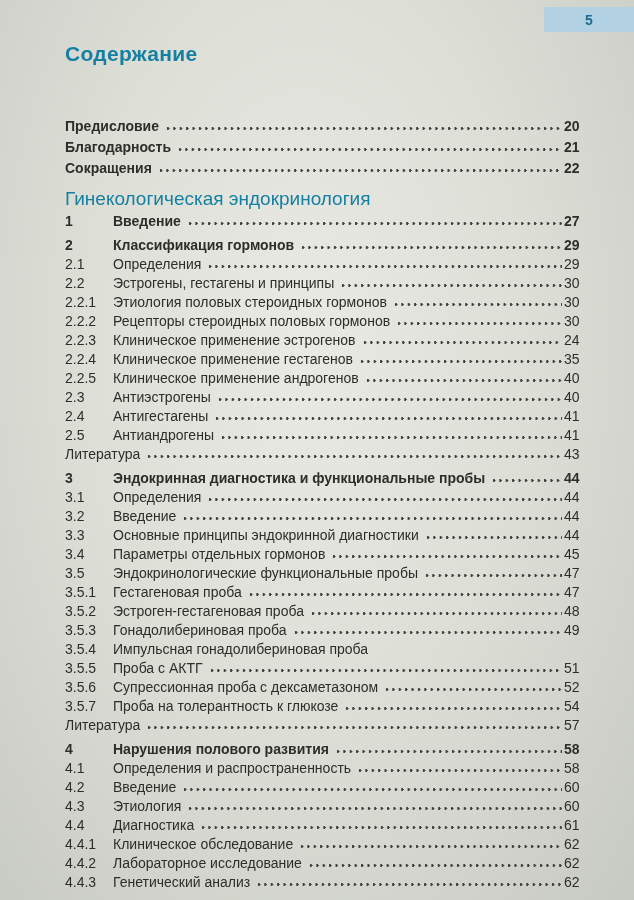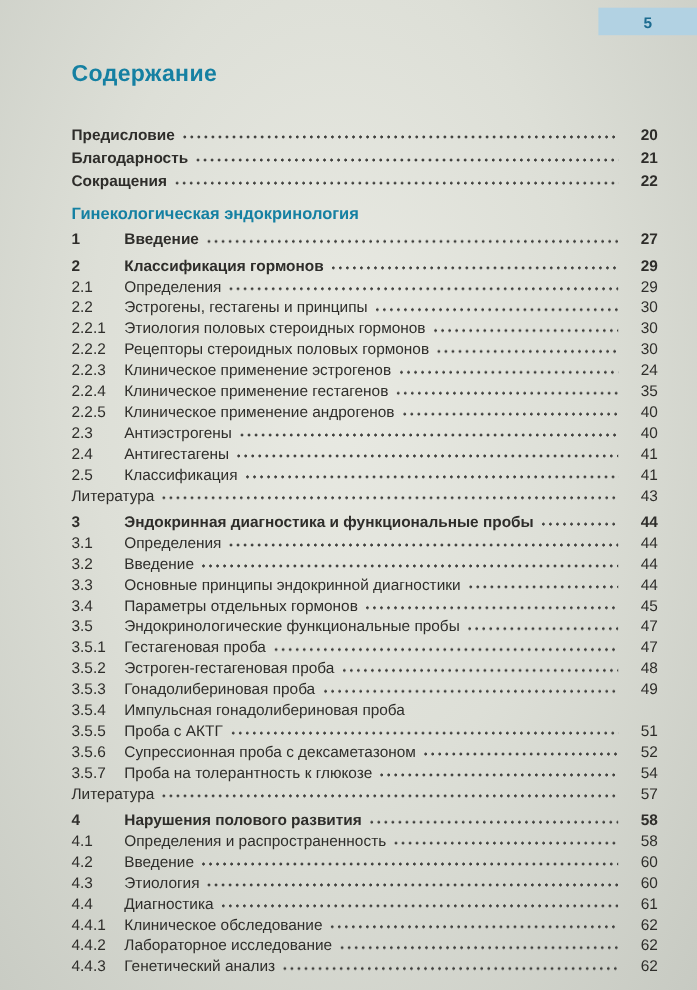--- a/index.html
+++ b/index.html
@@ -13,36 +13,36 @@
     position:relative; width:634px; height:900px;
     background: radial-gradient(ellipse at 48% 38%, #e9eae3 0%, #dddfd7 48%, #c7cac2 100%);
   }
   .page-tab {
     position:absolute; top:7px; right:0; width:90px; height:25px;
     background:#b2d2e3;
     display:flex; align-items:center; justify-content:center;
   }
   .page-tab span { color:#1c6b90; font-weight:700; font-size:14px; }
   .content { position:absolute; left:65px; right:36px; top:0; }
-  .title { margin-top:56px; color:#1580a2; font-size:21px; font-weight:700; letter-spacing:0.3px; }
-  .front-matter { margin-top:32px; }
+  .title { margin-top:42px; color:#1580a2; font-size:21px; font-weight:700; letter-spacing:0.3px; }
+  .front-matter { margin-top:50px; }
   .front-matter .row { line-height:21px; font-weight:700; }
-  .section { margin-top:11px; color:#1580a2; font-size:15px; font-weight:700; line-height:18px; }
+  .section { margin-top:11px; color:#1580a2; font-size:19px; font-weight:400; line-height:18px; }
   .toc { margin-top:4px; }
   .row { display:flex; align-items:baseline; font-size:14px; line-height:19px; }
   .row.bold { font-weight:700; }
   .row.gap { margin-top:5px; }
   .num { width:48px; flex:0 0 48px; }
   .label { white-space:nowrap; }
   .leader {
     flex:1 1 12px; height:5px; margin:0 2px 0 7px;
     background-image: radial-gradient(circle at 2px 2.5px, #3f3f3c 1.15px, rgba(0,0,0,0) 1.5px);
     background-size:6.4px 5px; background-repeat:repeat-x;
   }
-  .pg { flex:0 0 34px; text-align:right; }
+  .pg { flex:0 0 34px; }
 </style>
 </head>
 <body>
 
 <div class="page">
   <div class="page-tab">
     <span>5</span>
   </div>
   <div class="content">
     <h1 class="title">Содержание</h1>
@@ -126,21 +126,21 @@
           <span class="pg">40</span>
         </div>
         <div class="row">
           <span class="num">2.4</span>
           <span class="label">Антигестагены</span>
           <span class="leader"></span>
           <span class="pg">41</span>
         </div>
         <div class="row">
           <span class="num">2.5</span>
-          <span class="label">Классификация</span>
+          <span class="label">Антиандрогены</span>
           <span class="leader"></span>
           <span class="pg">41</span>
         </div>
         <div class="row">
           <span class="label">Литература</span>
           <span class="leader"></span>
           <span class="pg">43</span>
         </div>
         <div class="row bold gap">
           <span class="num">3</span>

